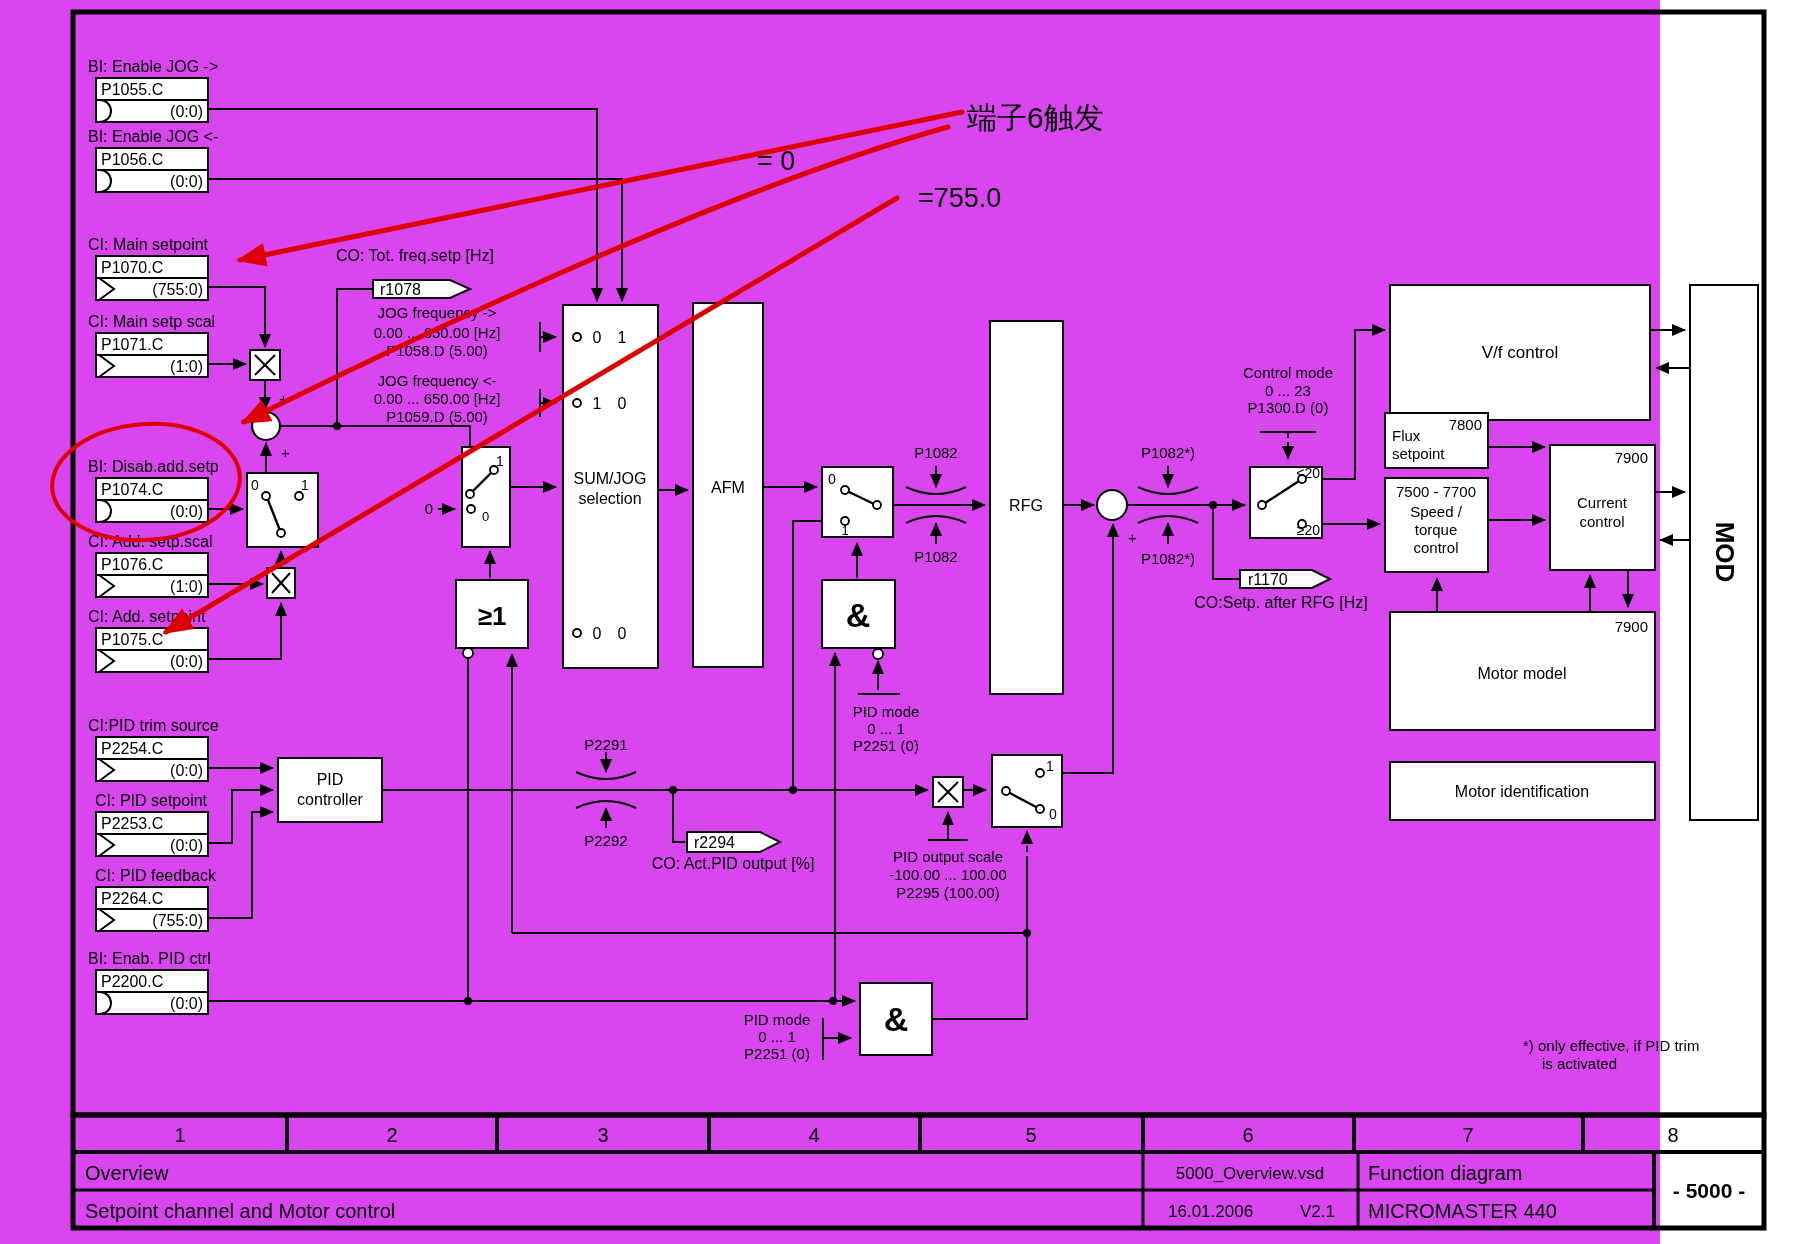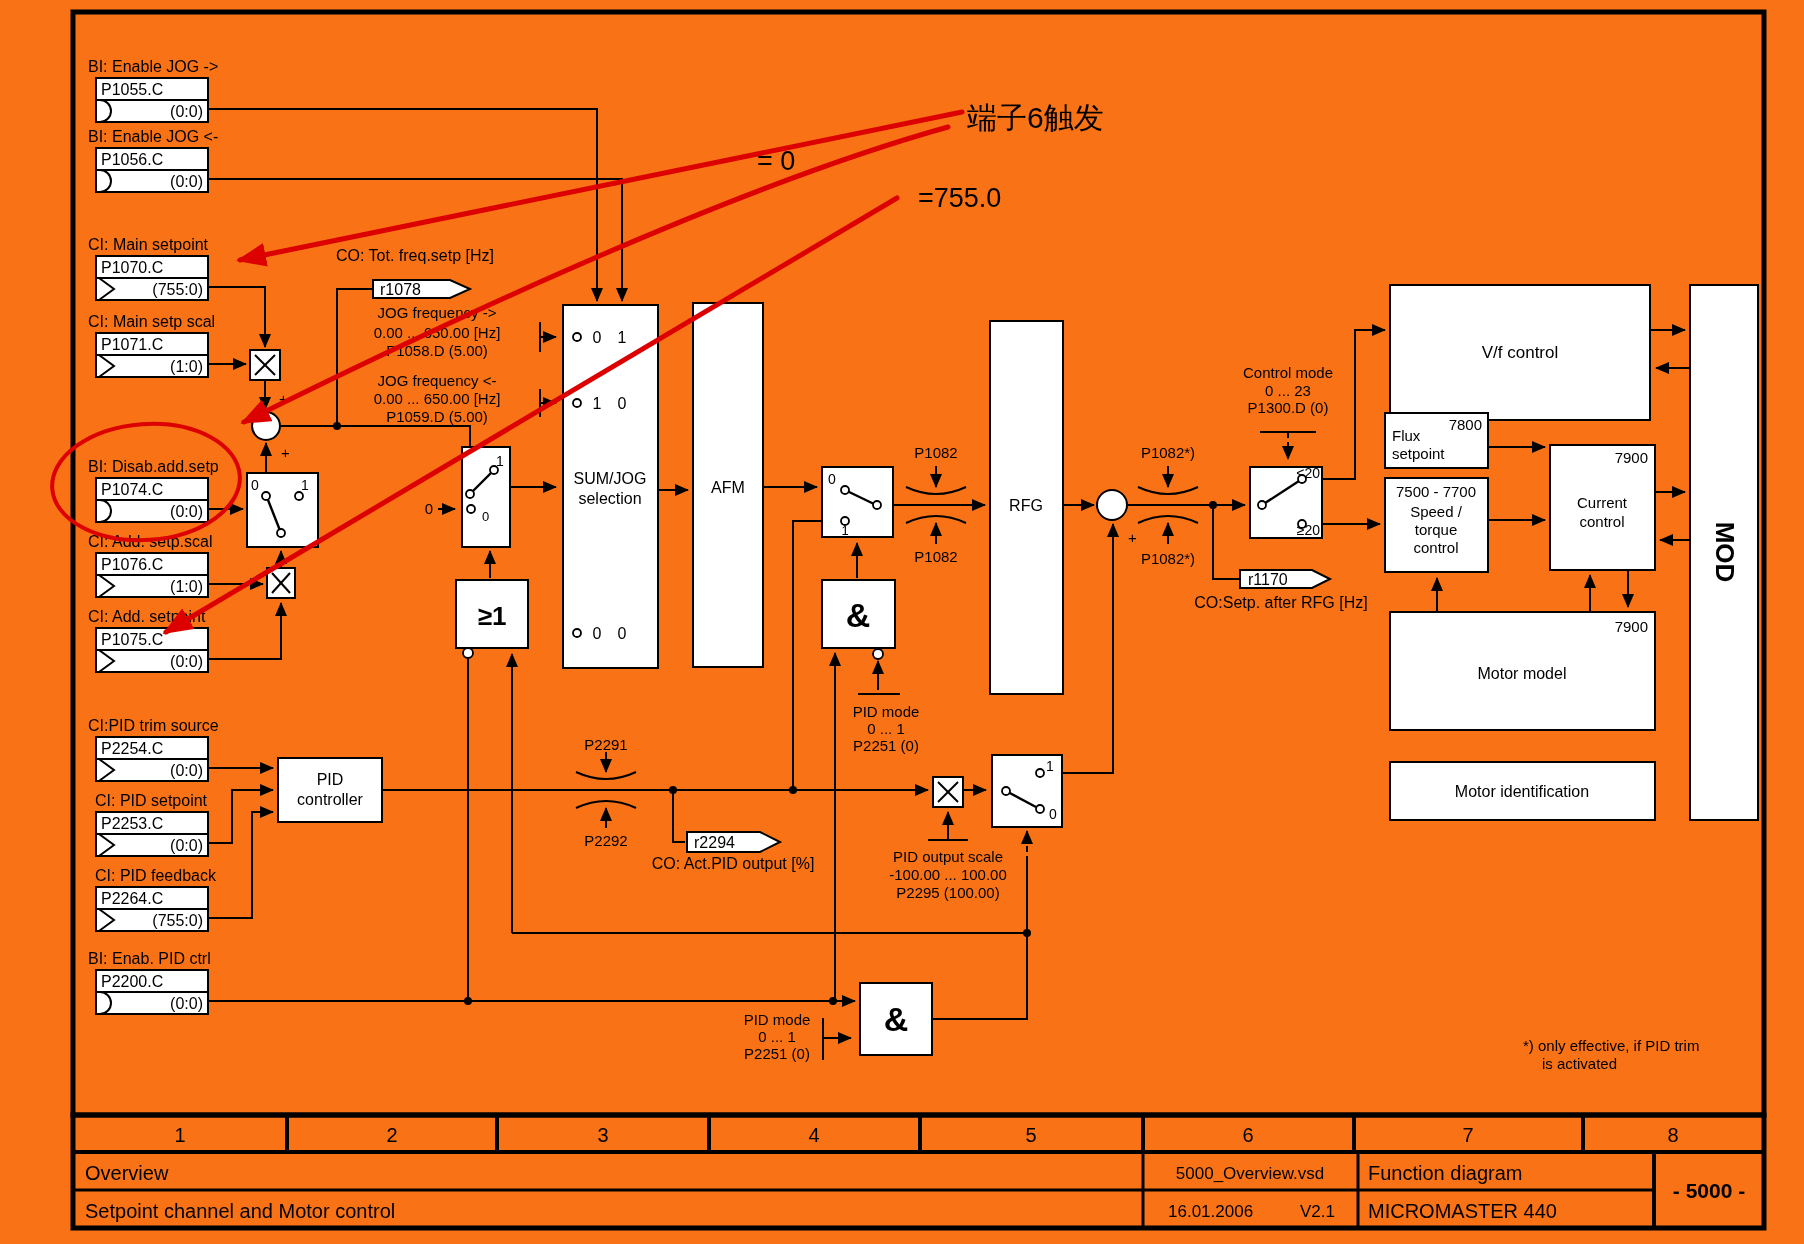--- a/index.html
+++ b/index.html
@@ -1,16 +1,16 @@
 <!DOCTYPE html>
 <html><head>
 <meta charset="utf-8">
 <style>
   html,body{margin:0;padding:0;background:#fff;}
-  #page{width:1804px;height:1244px;position:relative;background:#f97316;text-align:right;}
+  #page{width:1660px;height:1244px;position:relative;background:#d946ef;text-align:right;}
   svg{display:block;}
   svg text{font-family:"Liberation Sans","DejaVu Sans",sans-serif;fill:#000;}
   .t13{font-size:13px}.t14{font-size:14px}.t15{font-size:15px}.t16{font-size:16px}
   .t17{font-size:17px}.t20{font-size:20px}.t21{font-size:21px}.t26{font-size:26px}
   .t27{font-size:27px}.t30{font-size:30px}.t34{font-size:34px}
   .mid{text-anchor:middle}.end{text-anchor:end}.b{font-weight:bold}
   .ln{stroke:#000;stroke-width:2;fill:none}
   .ln15{stroke:#000;stroke-width:1.5;fill:none}
   .ln3{stroke:#000;stroke-width:3;fill:none}
   .ln4{stroke:#000;stroke-width:4;fill:none}

